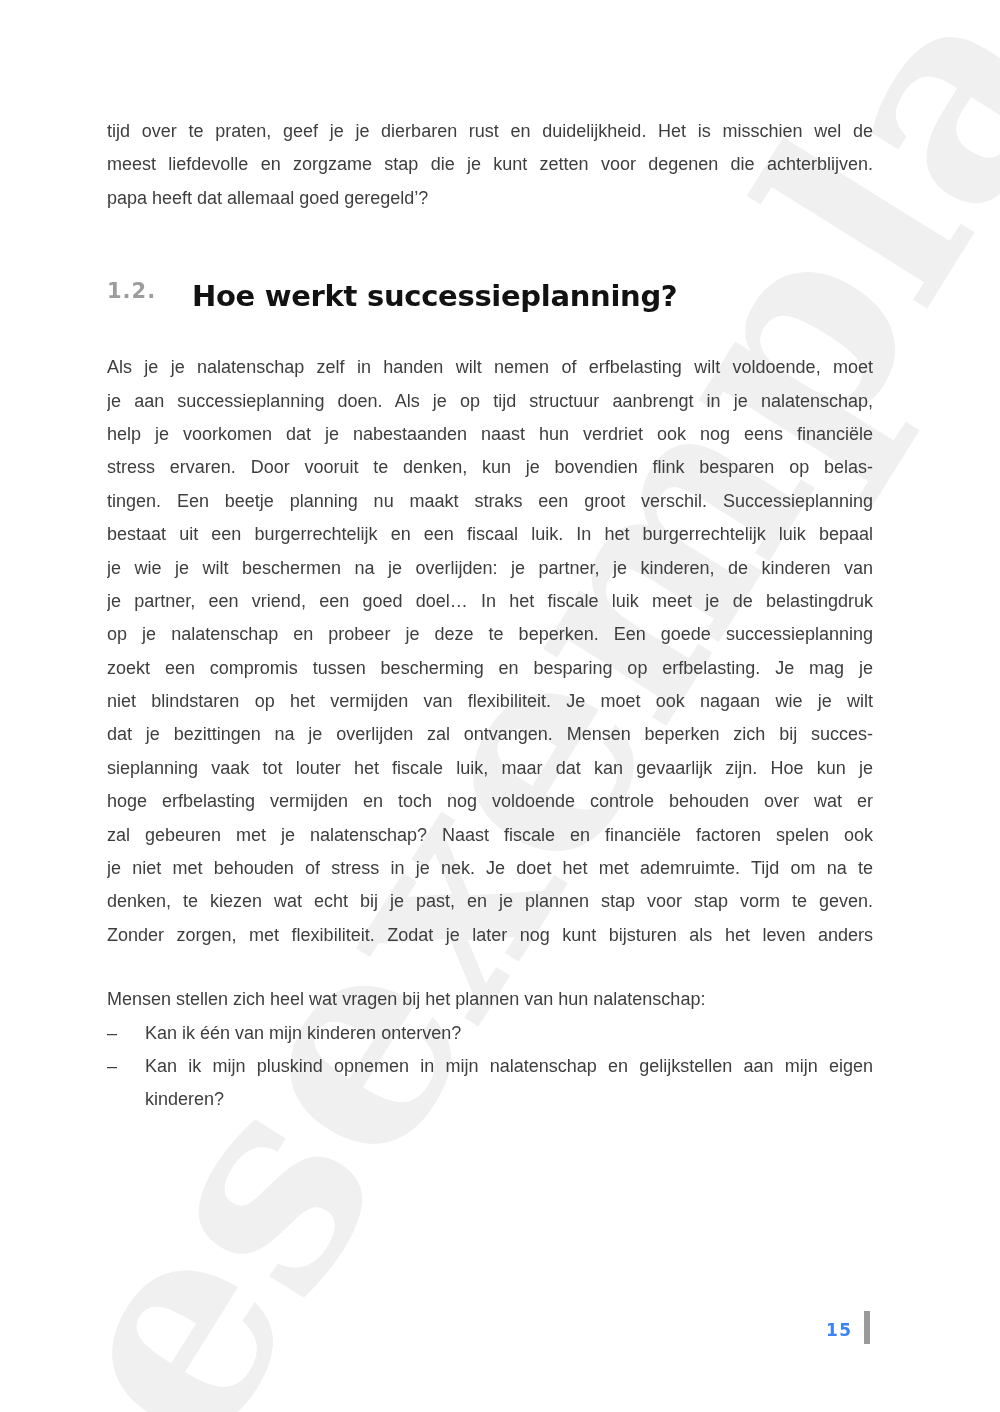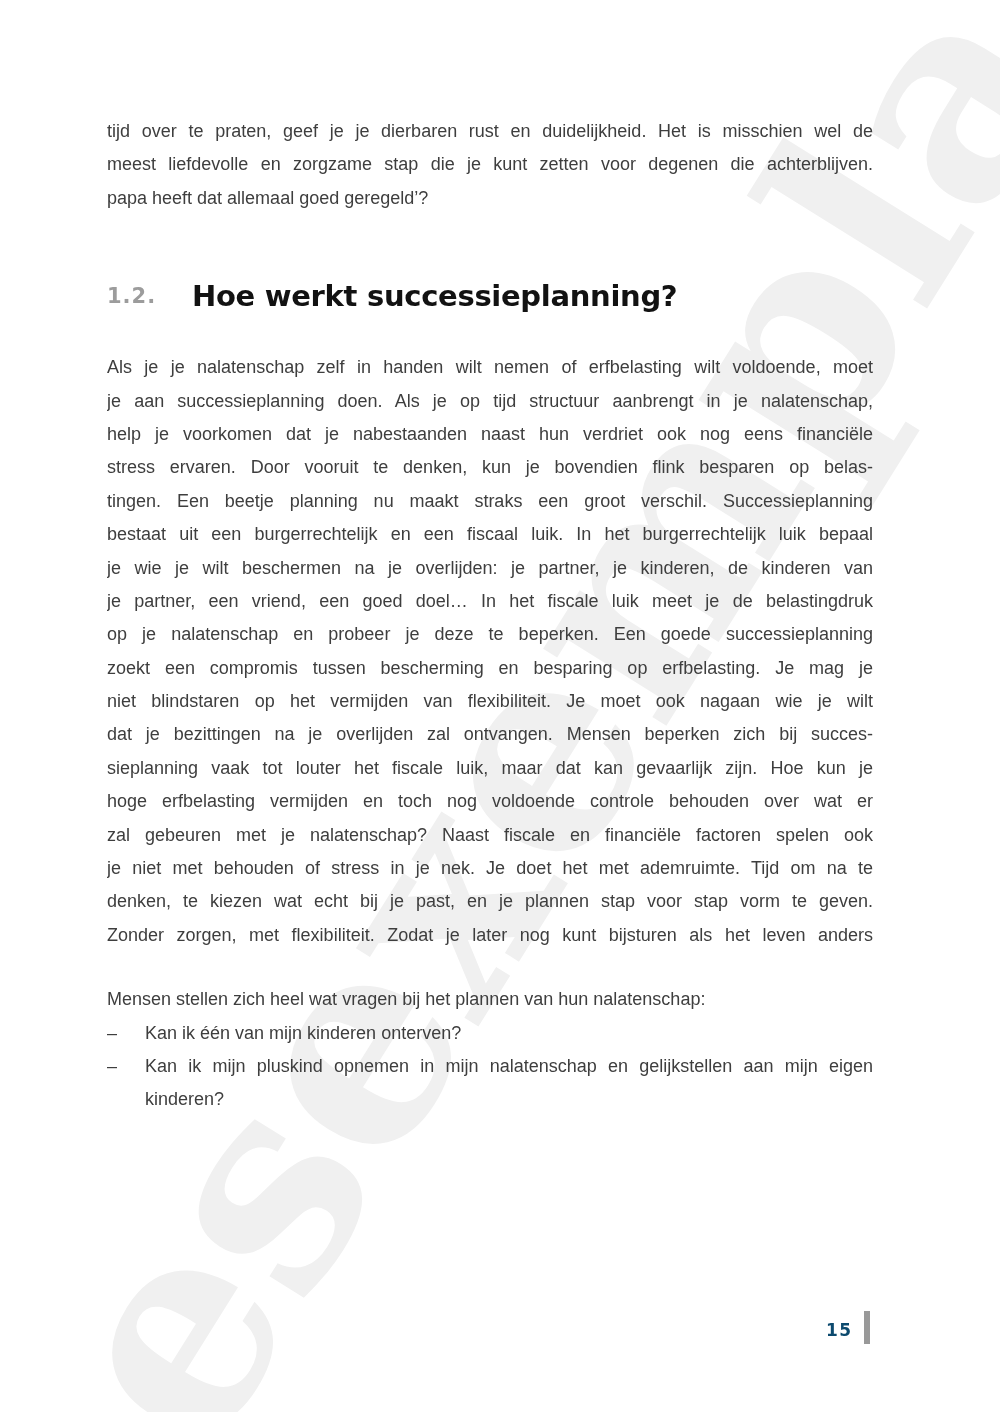--- a/index.html
+++ b/index.html
@@ -48,21 +48,21 @@
     text-align-last: justify;
     overflow: hidden;
     white-space: normal;
   }
   .line-last {
     text-align-last: left;
   }
   
   .heading {
     display: flex;
-    align-items: center;
+    align-items: flex-start;
     margin: 64px 0 38px 0;
   }
   .heading-num {
     width: 85px;
     flex: 0 0 85px;
     font-family: "DejaVu Sans", sans-serif;
     font-weight: 700;
     font-size: 21px;
     color: #9c9c9c;
     letter-spacing: 1px;
@@ -95,21 +95,21 @@
   }
   
   .page-number {
     position: absolute;
     left: 826px;
     top: 1316px;
     font-family: "DejaVu Sans", sans-serif;
     font-weight: 700;
     font-size: 17px;
     line-height: 28px;
-    color: #0c4a6e;
+    color: #3b82f6;
     letter-spacing: 1.5px;
     z-index: 1;
   }
   .footer-bar {
     position: absolute;
     left: 864px;
     top: 1311px;
     width: 6px;
     height: 33px;
     background: #999999;

